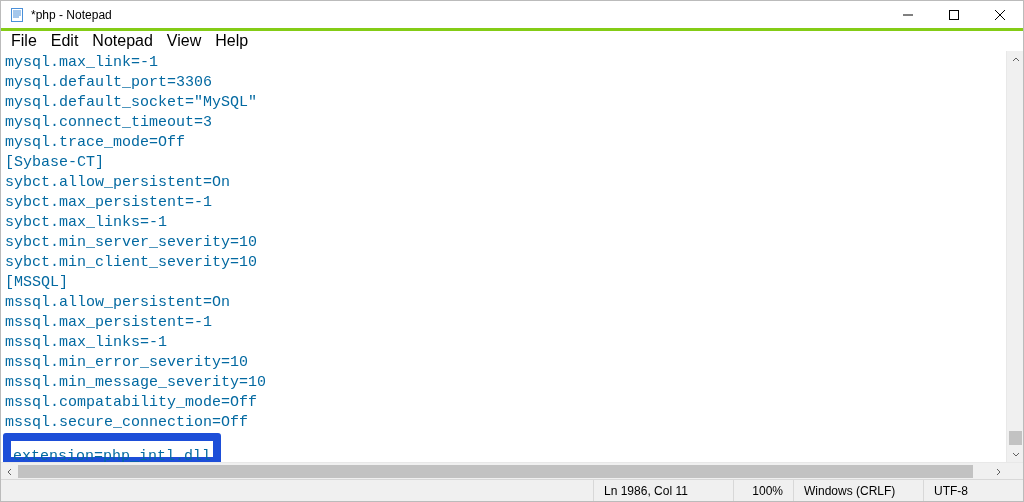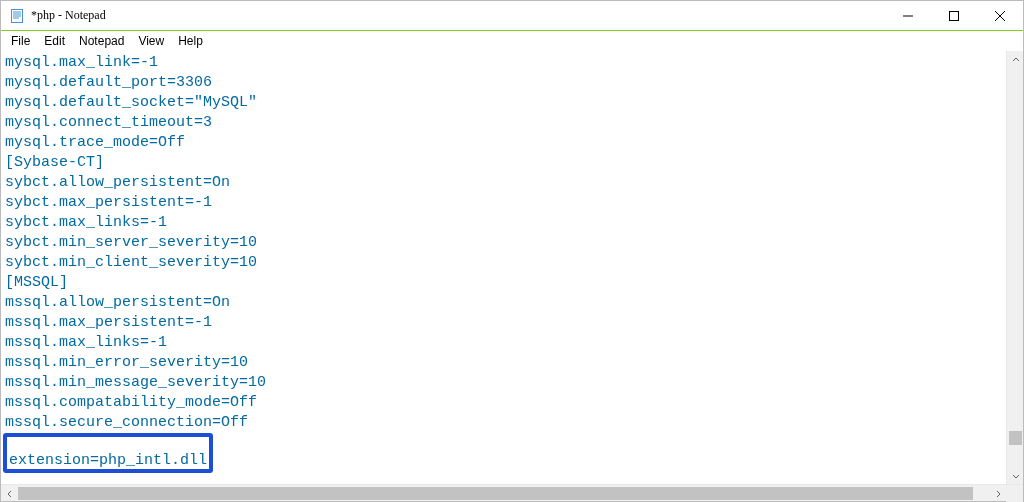--- a/index.html
+++ b/index.html
@@ -15,22 +15,21 @@
   .window {
     width: 1024px; height: 502px;
     display: flex; flex-direction: column;
     border: 1px solid #bbb;
   }
   
   .titlebar {
     height: 30px;
     display: flex; align-items: center;
     background: #fff;
-    border-bottom: 1px solid #84cc16;
-    font-family: Liberation Serif, serif;
+    border-bottom: 3px solid #84cc16;
   }
   .titlebar .app-icon {
     width: 16px; height: 16px;
     margin: 0 6px 0 8px;
     display:inline-block;
   }
   .titlebar .title {
     flex: 0 0 auto;
     font-size: 12px;
     color: #000;
@@ -41,21 +40,21 @@
     width: 46px; height: 100%;
     display: flex; align-items: center; justify-content: center;
     color: #000;
   }
   .win-btn svg { width: 10px; height: 10px; stroke: #000; stroke-width: 1; fill: none; }
   
   .menubar {
     height: 20px;
     display: flex; align-items: center;
     padding: 0 4px;
-    font-size: 12px;
+    font-size: 16px;
     gap: 2px;
   }
   .menubar .menu-item {
     padding: 1px 6px;
   }
   
   .editor-wrap {
     flex: 1 1 auto;
     position: relative;
     display: flex;
@@ -67,23 +66,23 @@
     padding: 2px 4px 0 4px;
     font-family: Consolas, "Courier New", monospace;
     font-size: 15px;
     line-height: 20px;
     white-space: pre;
     color: #0369a1;
   }
   .editor .line { height: 20px; }
   .editor .highlight-line {
     display: inline-block;
-    border: 4px solid #1d4ed8;
+    border: 8px solid #1d4ed8;
     border-radius: 3px;
-    padding: 16px 2px;
+    padding: 8px 2px;
     line-height: 16px;
     height: 28px;
     margin-left: -2px;
   }
   
   .vscroll {
     width: 17px;
     background: #f0f0f0;
     position: relative;
     border-left: 1px solid #e8e8e8;
@@ -218,14 +217,21 @@
       <div class="thumb" style="left: 17px; width: 955px;"></div>
       <div class="arrow right">
         <svg viewBox="0 0 8 8">
             <polyline points="3,1 6,4 3,7" fill="none" stroke="#606060" stroke-width="1"></polyline>
           </svg>
       </div>
     </div>
     <div class="hscroll-corner"></div>
   </div>
 
+  <div class="statusbar">
+    <div class="grow"></div>
+    <div class="cell linecol">Ln 1986, Col 11</div>
+    <div class="cell zoom">100%</div>
+    <div class="cell eol">Windows (CRLF)</div>
+    <div class="cell enc">UTF-8</div>
+  </div>
 
 </div>
 
 </body></html>

